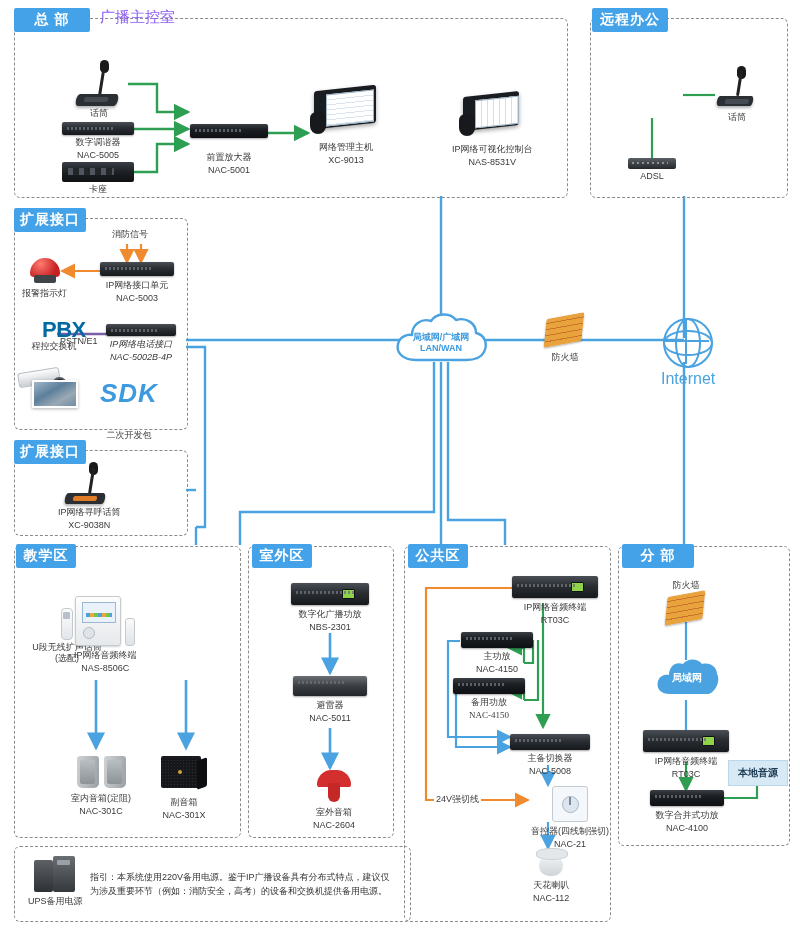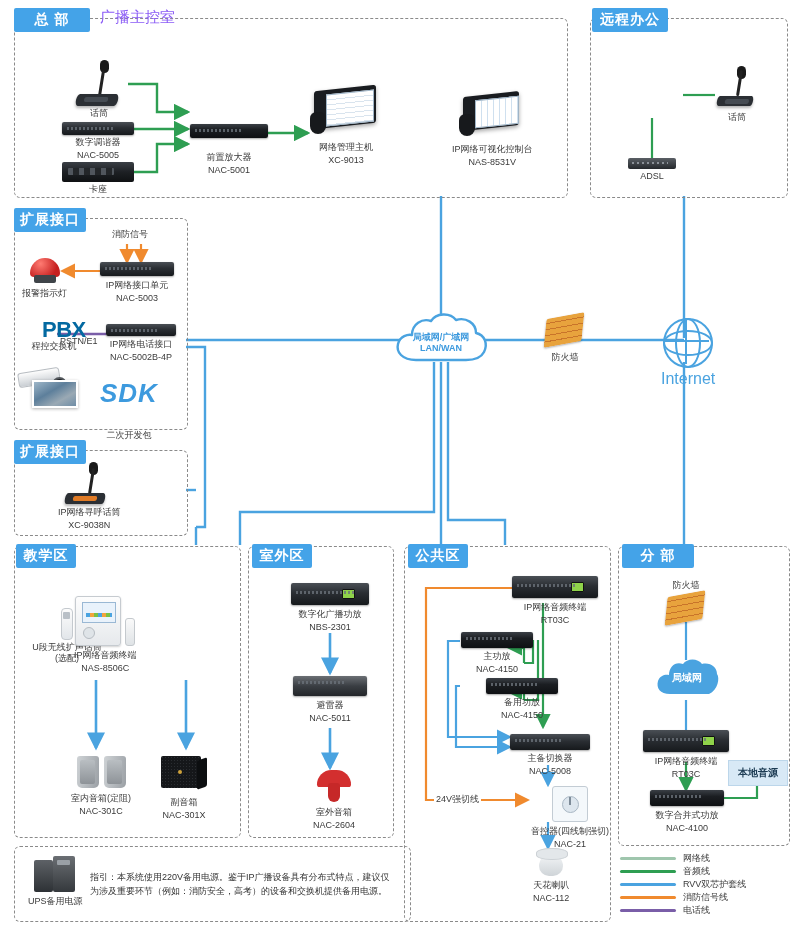--- a/index.html
+++ b/index.html
@@ -349,21 +349,21 @@
     <div class="cap" style="margin-top:4px;">IP网络接口单元</div>
     <div class="cap">NAC-5003</div>
   </div>
 
   <div class="dev" style="left:22px;top:320px;">
     <div class="pbx">PBX</div>
     <div class="cap">程控交换机</div>
   </div>
   <div style="position:absolute;left:60px;top:336px;font-size:9px;color:#3a3a3a;z-index:5;">PSTN/E1</div>
 
-  <div class="dev" style="left:106px;top:324px;">
+  <div class="dev" style="left:106px;top:324px;font-style:italic;">
     <div class="rack" style="width:70px;height:12px;"></div>
     <div class="cap" style="margin-top:3px;">IP网络电话接口</div>
     <div class="cap">NAC-5002B-4P</div>
   </div>
 
   <div class="dev" style="left:18px;top:370px;">
     <div class="camera">
       <div class="cam"></div>
         <div class="lens"></div>
         <div class="pic"></div>
@@ -483,21 +483,21 @@
     <div class="cap" style="margin-top:4px;">IP网络音频终端</div>
     <div class="cap">RT03C</div>
   </div>
 
   <div class="dev" style="left:461px;top:632px;">
     <div class="rack amp" style="width:72px;height:16px;"></div>
     <div class="cap" style="margin-top:3px;">主功放</div>
     <div class="cap">NAC-4150</div>
   </div>
 
-  <div class="dev" style="left:486px;top:678px;">
+  <div class="dev" style="left:453px;top:678px;font-family:Liberation Serif, serif;">
     <div class="rack amp" style="width:72px;height:16px;"></div>
     <div class="cap" style="margin-top:3px;">备用功放</div>
     <div class="cap">NAC-4150</div>
   </div>
 
   <div class="dev" style="left:510px;top:734px;">
     <div class="rack" style="width:80px;height:16px;"></div>
     <div class="cap" style="margin-top:3px;">主备切换器</div>
     <div class="cap">NAC-5008</div>
   </div>
@@ -555,36 +555,14 @@
 
   <div class="dev" style="left:28px;top:856px;">
     <div class="ups">
         <div class="a"></div>
         <div class="b"></div>
       </div>
     <div class="cap" style="margin-top:4px;">UPS备用电源</div>
   </div>
   <div class="note">指引：本系统使用220V备用电源。鉴于IP广播设备具有分布式特点，建议仅为涉及重要环节（例如：消防安全，高考）的设备和交换机提供备用电源。</div>
 
-  <div class="legend">
-    <div class="lg-row">
-      <span class="lg-line" style="background:#9fc6ad;"></span>
-      <span class="lg-txt">网络线</span>
-    </div>
-    <div class="lg-row">
-      <span class="lg-line" style="background:#2e9e52;"></span>
-      <span class="lg-txt">音频线</span>
-    </div>
-    <div class="lg-row">
-      <span class="lg-line" style="background:#4aa3e0;"></span>
-      <span class="lg-txt">RVV双芯护套线</span>
-    </div>
-    <div class="lg-row">
-      <span class="lg-line" style="background:#f08a2e;"></span>
-      <span class="lg-txt">消防信号线</span>
-    </div>
-    <div class="lg-row">
-      <span class="lg-line" style="background:#7a5ea8;"></span>
-      <span class="lg-txt">电话线</span>
-    </div>
-  </div>
 
 </div>
 
 </body></html>

